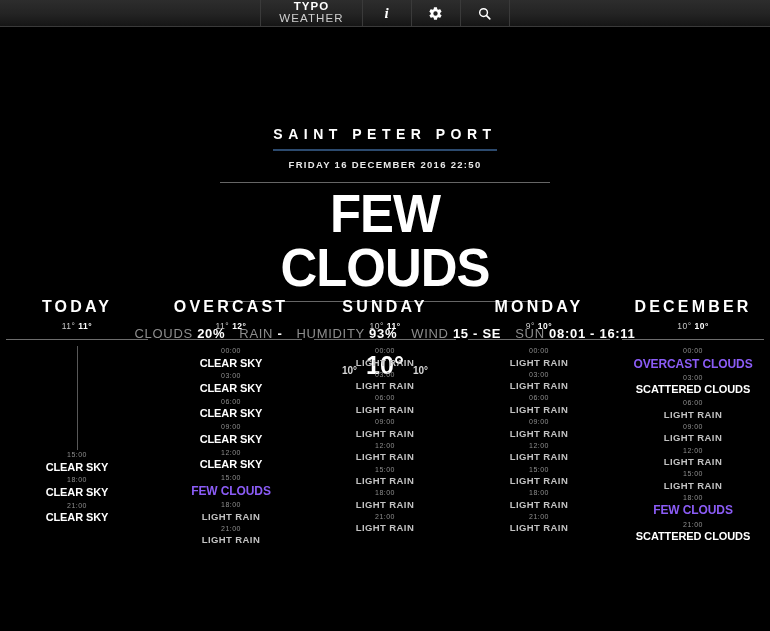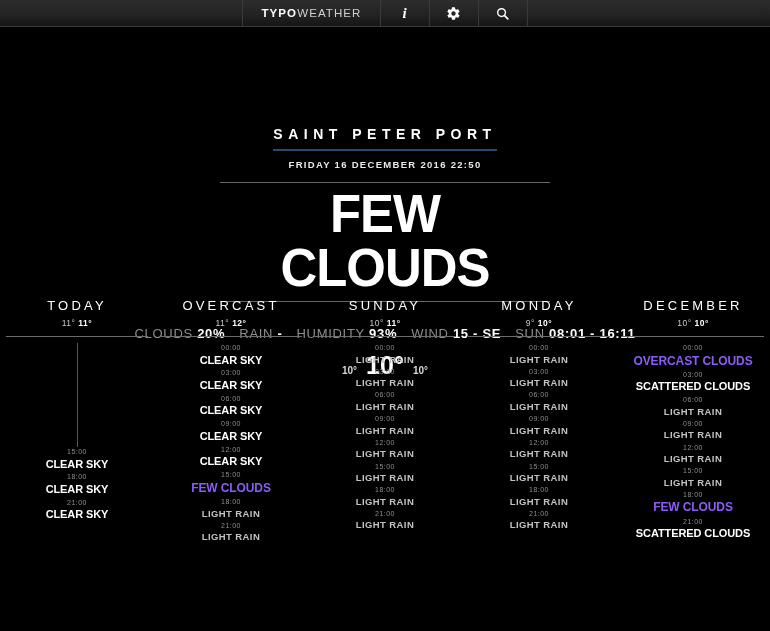--- a/index.html
+++ b/index.html
@@ -28,20 +28,21 @@
     box-sizing: border-box;
   }
   .brand {
     display: flex;
     align-items: center;
     padding: 0 18px;
     border-left: 1px solid #3a3a3a;
     border-right: 1px solid #3a3a3a;
     letter-spacing: 1.1px;
     font-size: 11.5px;
+    flex-direction: column;
   }
   .brand .b1 { font-weight: bold; color: #ffffff; }
   .brand .b2 { font-weight: normal; color: #cfcfcf; }
   .tool {
     width: 48px;
     display: flex;
     align-items: center;
     justify-content: center;
     border-right: 1px solid #3a3a3a;
   }
@@ -127,22 +128,22 @@
     display: flex;
   }
   .col {
     width: 20%;
     box-sizing: border-box;
     padding: 0 6px;
     text-align: center;
     position: relative;
   }
   .col-head {
-    font-size: 13px;
-    font-weight: normal;
+    font-size: 16px;
+    font-weight: bold;
     letter-spacing: 3.2px;
     color: #ffffff;
   }
   .col-temps {
     margin-top: 5px;
     font-size: 8.5px;
     letter-spacing: 0.5px;
   }
   .col-temps .lo { color: #c9c9c9; }
   .col-temps .hi { color: #ffffff; font-weight: bold; }

